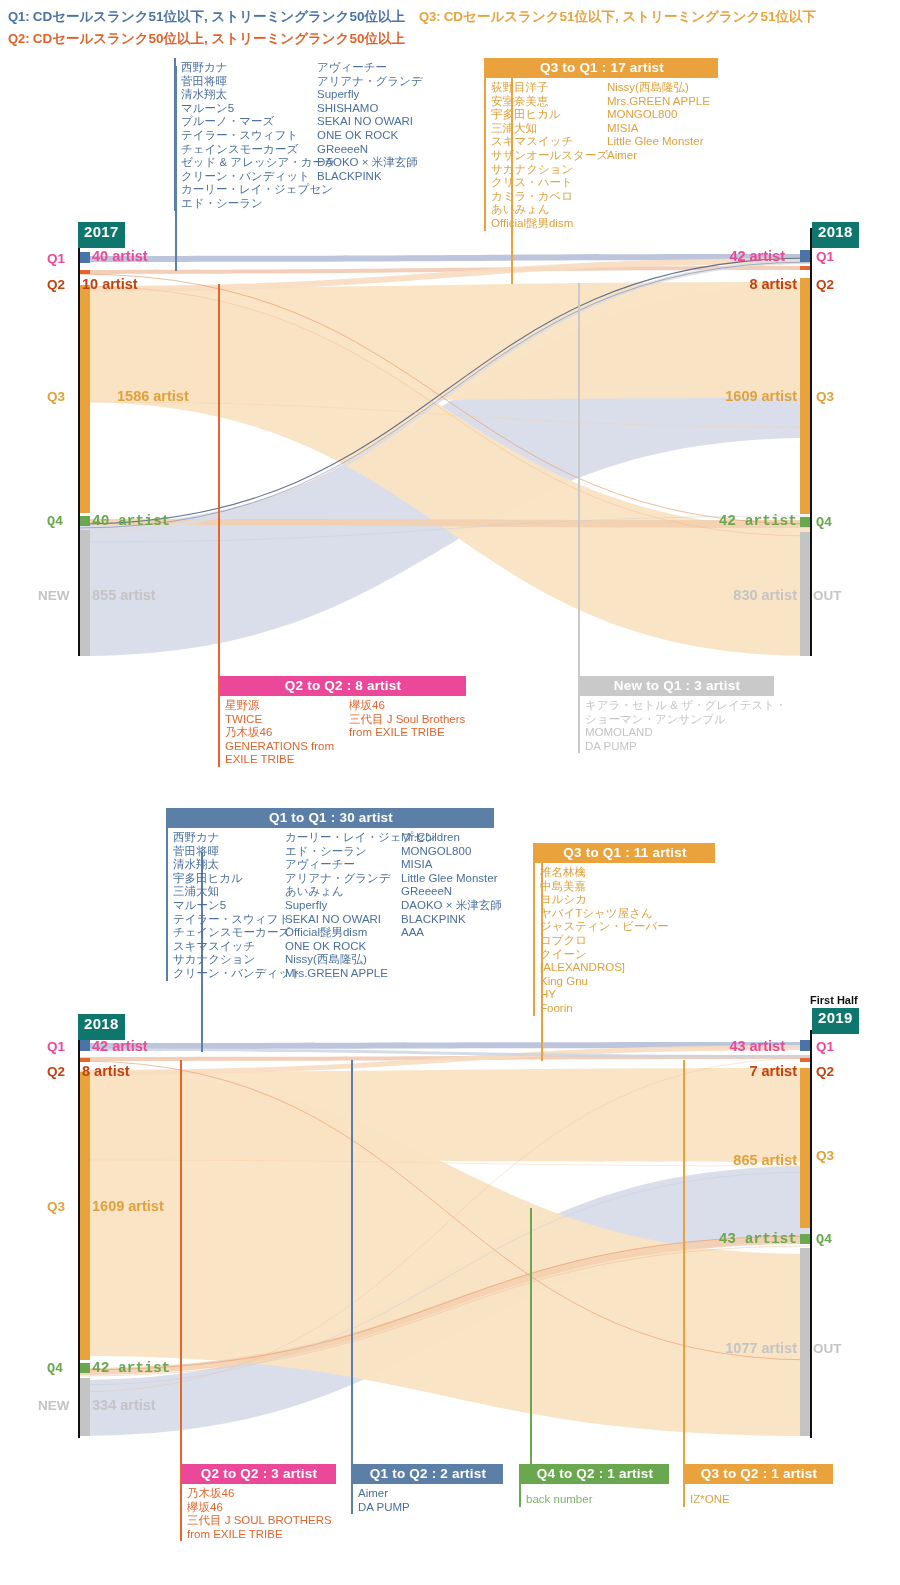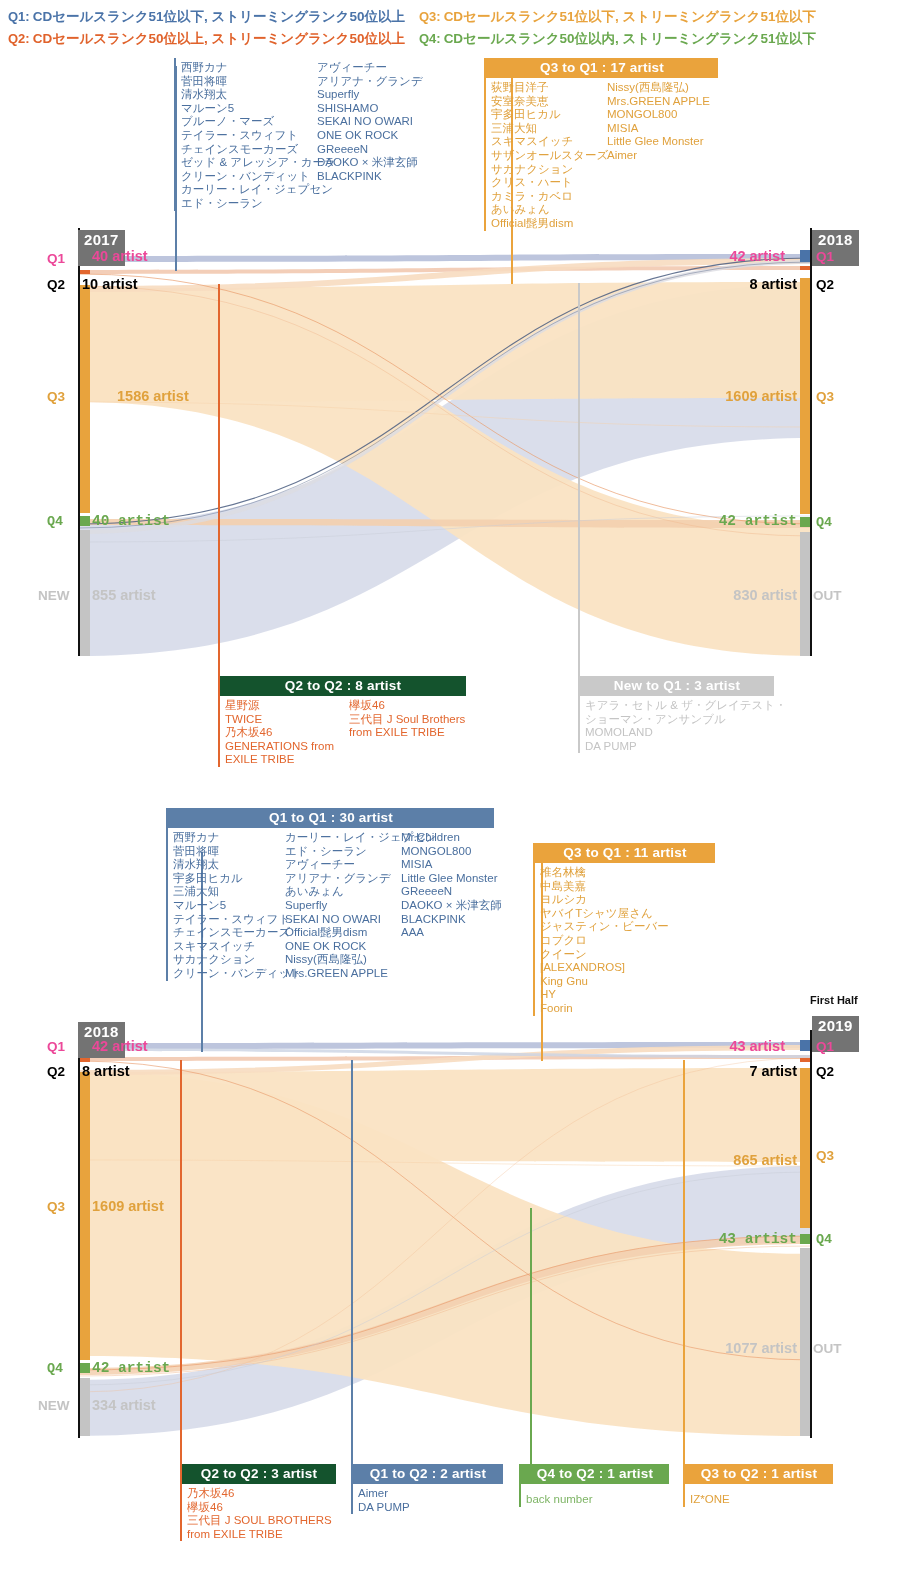--- a/index.html
+++ b/index.html
@@ -28,44 +28,44 @@
   }
   .ib-body{display:flex;flex-direction:row;padding:3px 0 0 5px;}
   .ib-col{display:flex;flex-direction:column;}
   .ib-item{font-size:11.5px;line-height:13.6px;white-space:nowrap;}
   .ib-blue .ib-title{background:#5c7fa8;}
   .ib-blue .ib-item{color:#4a6f9e;}
   .ib-blue{border-left:2px solid #5c7fa8;}
   .ib-orange .ib-title{background:#eaa33c;}
   .ib-orange .ib-item{color:#e0a13c;}
   .ib-orange{border-left:2px solid #eaa33c;}
-  .ib-red .ib-title{background:#14532d;}
+  .ib-red .ib-title{background:#ec4899;}
   .ib-red .ib-item{color:#e2662e;}
   .ib-red{border-left:2px solid #e2662e;}
   .ib-gray .ib-title{background:#c9c9c9;}
   .ib-gray .ib-item{color:#c4c4c4;}
   .ib-gray{border-left:2px solid #c9c9c9;}
   .ib-green .ib-title{background:#6aa84f;}
   .ib-green .ib-item{color:#7fb566;}
   .ib-green{border-left:2px solid #6aa84f;}
 
   
   .sankey{position:absolute;}
   .sankey svg{display:block;}
 
   .yearbadge{
-    position:absolute;background:#737373;color:#ffffff;font-weight:bold;
-    font-size:15px;padding:1px 6px 18px 6px;letter-spacing:.3px;margin-top:8px;
+    position:absolute;background:#0f766e;color:#ffffff;font-weight:bold;
+    font-size:15px;padding:1px 6px 8px 6px;letter-spacing:.3px;
   }
   .halfnote{
     position:absolute;color:#111111;font-weight:bold;font-size:11px;
   }
   .qlabel{position:absolute;font-weight:bold;font-size:13.5px;}
   .vlabel{position:absolute;font-weight:bold;font-size:14.5px;white-space:nowrap;}
-  .q1c{color:#ec4899;} .q2c{color:#000000;} .q3c{color:#e0a13c;}
+  .q1c{color:#ec4899;} .q2c{color:#c2410c;} .q3c{color:#e0a13c;}
   .q4c{color:#6aa84f;font-family:Liberation Mono, monospace;} .newc{color:#c4c4c4;}
 </style>
 </head>
 <body>
 
 <div class="abs" id="quad-legend">
   <div class="legend-row">
     <span class="legend-cell">
       <span class="legend-key lc-q1">Q1:</span>
       <span class="legend-desc lc-q1">CDセールスランク51位以下, ストリーミングランク50位以上</span>
@@ -75,24 +75,20 @@
       <span class="legend-key lc-q3">Q3:</span>
       <span class="legend-desc lc-q3">CDセールスランク51位以下, ストリーミングランク51位以下</span>
     </span>
   </div>
   <div class="legend-row">
     <span class="legend-cell">
       <span class="legend-key lc-q2">Q2:</span>
       <span class="legend-desc lc-q2">CDセールスランク50位以上, ストリーミングランク50位以上</span>
     </span>
     <span class="legend-gap"></span>
-    <span class="legend-cell">
-      <span class="legend-key lc-q4">Q4:</span>
-      <span class="legend-desc lc-q4">CDセールスランク50位以内, ストリーミングランク51位以下</span>
-    </span>
   </div>
 </div>
 
 <div class="sankey" id="sankey1" style="left:78px;top:252px;width:734px;height:404px;">
   <svg width="734" height="404" viewBox="0 0 734 404">
 
     <path d="M0,273 C367,273 367,32 734,32 L734,186 C367,186 367,404 0,404 Z" fill="#d3d8e8" opacity="0.85"></path>
 
     <path d="M0,36 C367,36 367,276 734,276 L734,404 C367,404 367,150 0,150 Z" fill="#fae3c3" opacity="0.95"></path>
 

